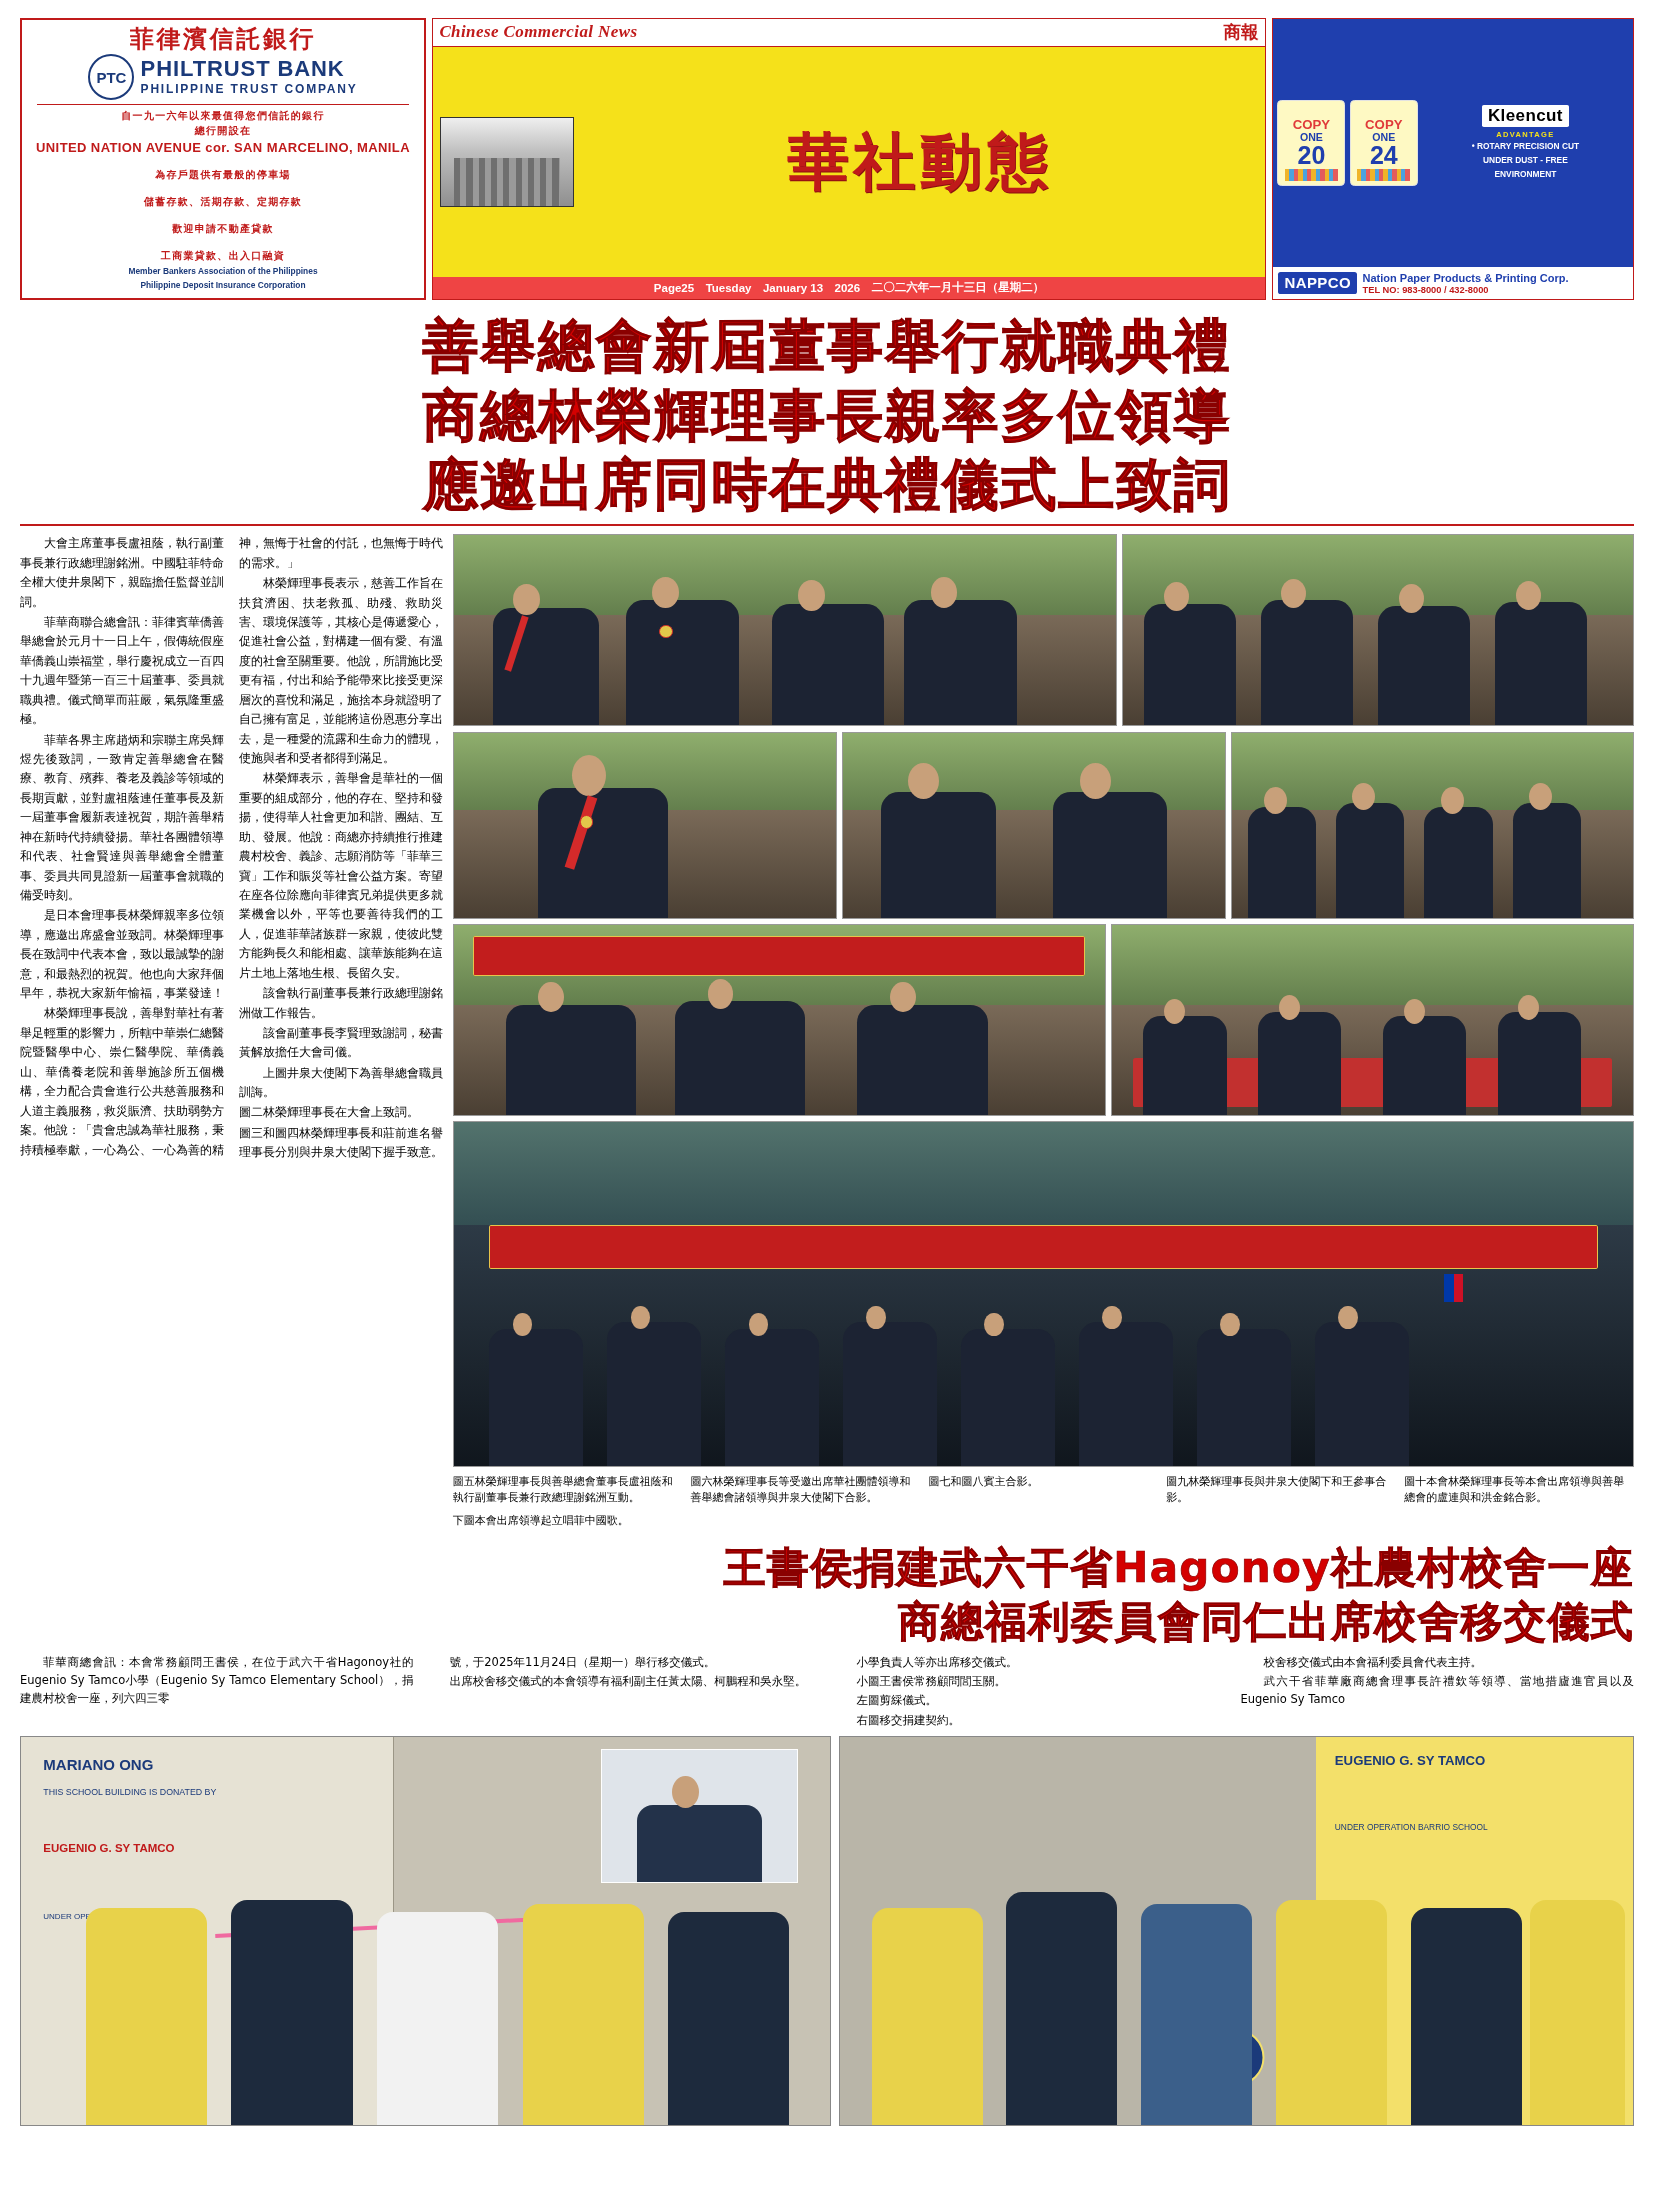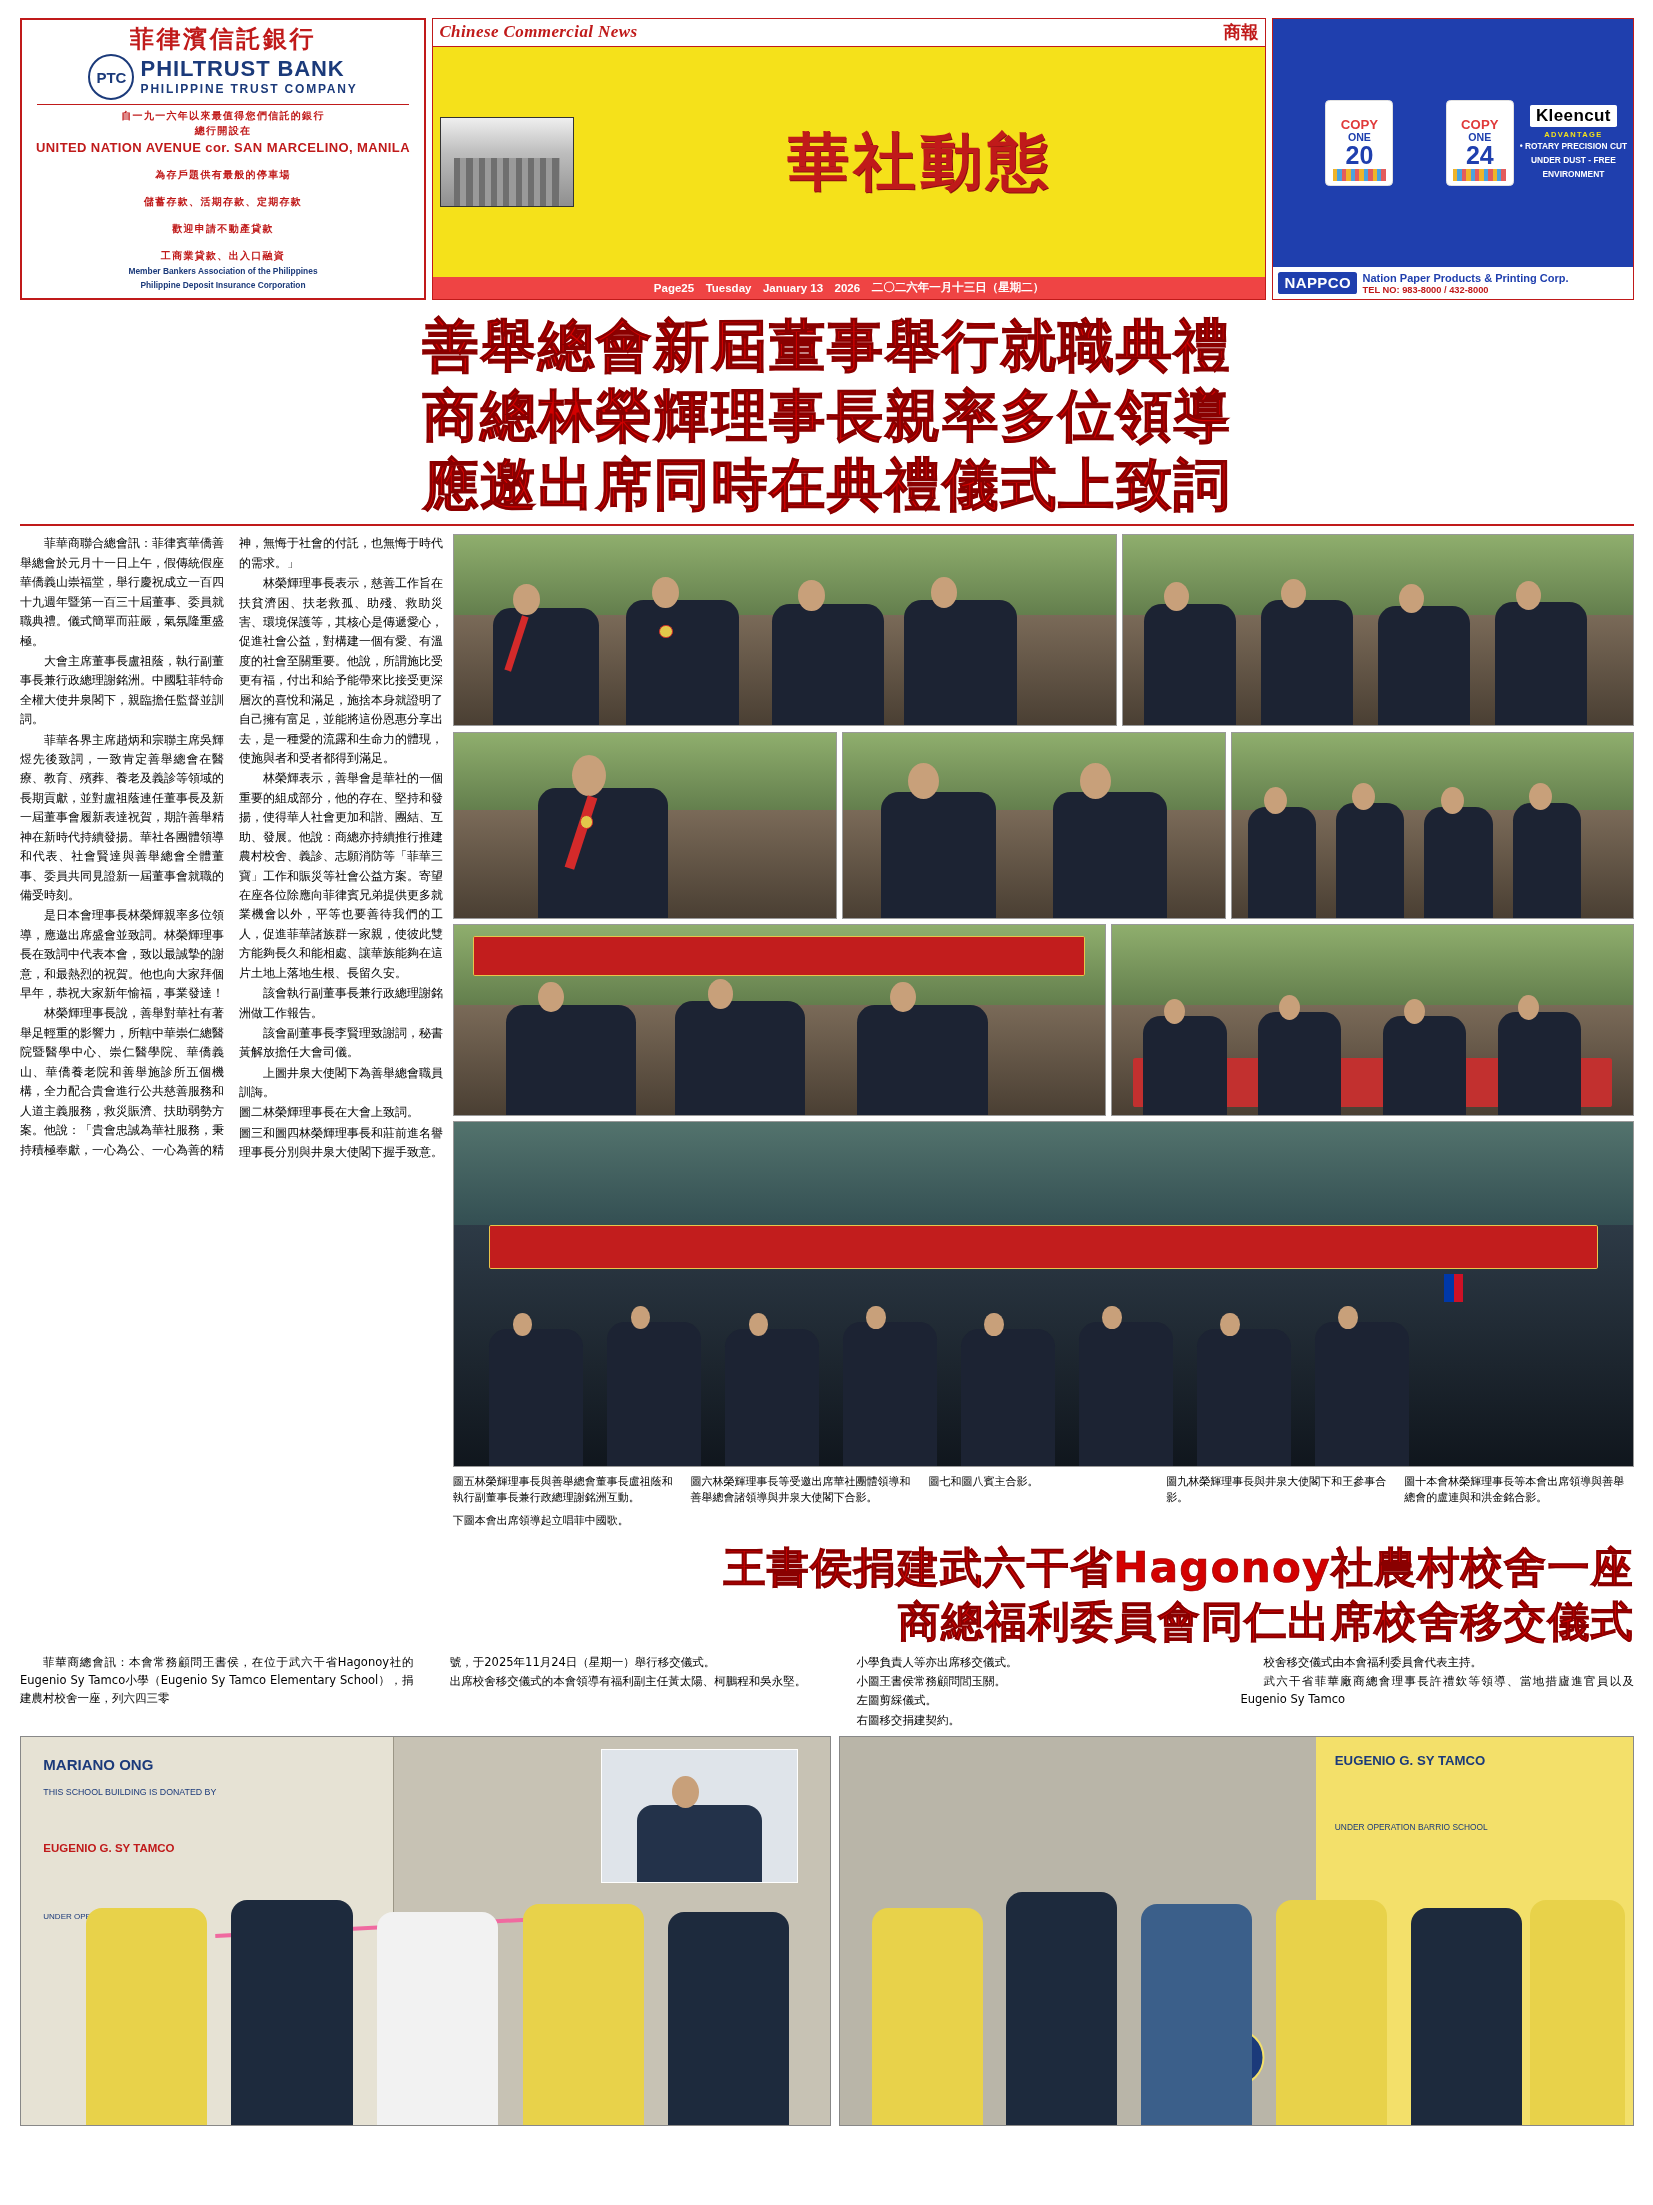--- a/index.html
+++ b/index.html
@@ -29,21 +29,21 @@
   .ccn-photo:before{content:"";position:absolute;inset:0;background:
      linear-gradient(180deg,#efefef 0%,#bdbdbd 40%,#8f8f8f 100%);}
   .ccn-photo:after{content:"";position:absolute;left:10%;bottom:0;width:80%;height:55%;
      background:repeating-linear-gradient(90deg,#6f6f6f 0 6.2px,#9a9a9a 6.2px 12.3px);}
   .ccn-bigcn{flex:1;text-align:center;font-family:"DejaVu Sans",sans-serif;font-weight:bold;font-size:62px;color:#c01a1a;letter-spacing:4.4px;line-height:1;text-shadow:0.9px 0.9px 0 #8a1010;}
   .ccn-bar{background:#ef4444;color:#fff;display:flex;align-items:center;justify-content:center;gap:11.5px;font-size:11.5px;font-weight:bold;padding:3.5px 0;}
   .ccn-bar .cn{font-family:"DejaVu Sans",sans-serif;font-size:11.5px;}
 
   .mh-right{width:362px;border:1.8px solid #c01a1a;box-sizing:border-box;background:#1f3fae;position:relative;overflow:hidden;display:flex;flex-direction:column;}
   .nappco-top{flex:1;display:flex;align-items:center;gap:4.4px;padding:4.4px;}
-  .copy-box{width:66px;height:84px;background:#ffffff;border:1.8px solid #e2e2e2;border-radius:4.4px;position:relative;display:flex;flex-direction:column;align-items:center;justify-content:center;margin-left:48px;}
+  .copy-box{width:66px;height:84px;background:#fef9c3;border:1.8px solid #e2e2e2;border-radius:4.4px;position:relative;display:flex;flex-direction:column;align-items:center;justify-content:center;}
   .copy-box .cb-title{color:#e03a3a;font-weight:bold;font-size:13.2px;line-height:1;}
   .copy-box .cb-sub{color:#1f3fae;font-weight:bold;font-size:10.6px;}
   .copy-box .cb-num{color:#1f3fae;font-weight:bold;font-size:25px;line-height:1;}
   .copy-box .cb-strip{position:absolute;bottom:4.4px;width:80%;height:11.5px;background:repeating-linear-gradient(90deg,#f0b429 0 4.4px,#4aa3df 4.4px 8.8px,#e45c5c 8.8px 13.2px);}
   .kleen{flex:1;display:flex;flex-direction:column;align-items:center;justify-content:center;gap:2.6px;}
   .kleen-name{background:#fff;color:#000;font-weight:bold;font-size:17px;padding:0.9px 6.2px;border-radius:1.8px;letter-spacing:0.4px;}
   .kleen-adv{color:#f5e11a;font-size:7.5px;font-weight:bold;letter-spacing:1.3px;}
   .kleen-li{color:#fff;font-size:8.4px;font-weight:bold;line-height:1.35;text-align:center;}
   .nappco-bot{background:#fff;display:flex;align-items:center;gap:5.3px;padding:3.5px 5.3px;}
   .nappco-logo{background:#1f3fae;color:#fff;font-weight:bold;font-size:15px;padding:2.6px 6.2px;border-radius:2.6px;letter-spacing:0.4px;}
@@ -183,22 +183,22 @@
   <div class="headline">
     <div>善舉總會新屆董事舉行就職典禮</div>
     <div>商總林榮輝理事長親率多位領導</div>
     <div>應邀出席同時在典禮儀式上致詞</div>
   </div>
   <div class="redrule"></div>
 
   <div class="body-grid">
 
     <div class="col-text">
+      <p>大會主席董事長盧祖蔭，執行副董事長兼行政總理謝銘洲。中國駐菲特命全權大使井泉閣下，親臨擔任監督並訓詞。</p>
       <p>菲華商聯合總會訊：菲律賓華僑善舉總會於元月十一日上午，假傳統假座華僑義山崇福堂，舉行慶祝成立一百四十九週年暨第一百三十屆董事、委員就職典禮。儀式簡單而莊嚴，氣氛隆重盛極。</p>
-      <p>大會主席董事長盧祖蔭，執行副董事長兼行政總理謝銘洲。中國駐菲特命全權大使井泉閣下，親臨擔任監督並訓詞。</p>
       <p>菲華各界主席趙炳和宗聯主席吳輝煜先後致詞，一致肯定善舉總會在醫療、教育、殯葬、養老及義診等領域的長期貢獻，並對盧祖蔭連任董事長及新一屆董事會履新表達祝賀，期許善舉精神在新時代持續發揚。華社各團體領導和代表、社會賢達與善舉總會全體董事、委員共同見證新一屆董事會就職的備受時刻。</p>
       <p>是日本會理事長林榮輝親率多位領導，應邀出席盛會並致詞。林榮輝理事長在致詞中代表本會，致以最誠摯的謝意，和最熱烈的祝賀。他也向大家拜個早年，恭祝大家新年愉福，事業發達！</p>
       <p>林榮輝理事長說，善舉對華社有著舉足輕重的影響力，所轄中華崇仁總醫院暨醫學中心、崇仁醫學院、華僑義山、華僑養老院和善舉施診所五個機構，全力配合貴會進行公共慈善服務和人道主義服務，救災賑濟、扶助弱勢方案。他說：「貴會忠誠為華社服務，秉持積極奉獻，一心為公、一心為善的精神，無悔于社會的付託，也無悔于時代的需求。」</p>
       <p>林榮輝理事長表示，慈善工作旨在扶貧濟困、扶老救孤、助殘、救助災害、環境保護等，其核心是傳遞愛心，促進社會公益，對構建一個有愛、有溫度的社會至關重要。他說，所謂施比受更有福，付出和給予能帶來比接受更深層次的喜悅和滿足，施捨本身就證明了自己擁有富足，並能將這份恩惠分享出去，是一種愛的流露和生命力的體現，使施與者和受者都得到滿足。</p>
       <p>林榮輝表示，善舉會是華社的一個重要的組成部分，他的存在、堅持和發揚，使得華人社會更加和諧、團結、互助、發展。他說：商總亦持續推行推建農村校舍、義診、志願消防等「菲華三寶」工作和賑災等社會公益方案。寄望在座各位除應向菲律賓兄弟提供更多就業機會以外，平等也要善待我們的工人，促進菲華諸族群一家親，使彼此雙方能夠長久和能相處、讓華族能夠在這片土地上落地生根、長留久安。</p>
       <p>該會執行副董事長兼行政總理謝銘洲做工作報告。</p>
       <p>該會副董事長李賢理致謝詞，秘書黃解放擔任大會司儀。</p>
       <p>上圖井泉大使閣下為善舉總會職員訓誨。</p>
       <p class="capt">圖二林榮輝理事長在大會上致詞。</p>
       <p class="capt">圖三和圖四林榮輝理事長和莊前進名譽理事長分別與井泉大使閣下握手致意。</p>

